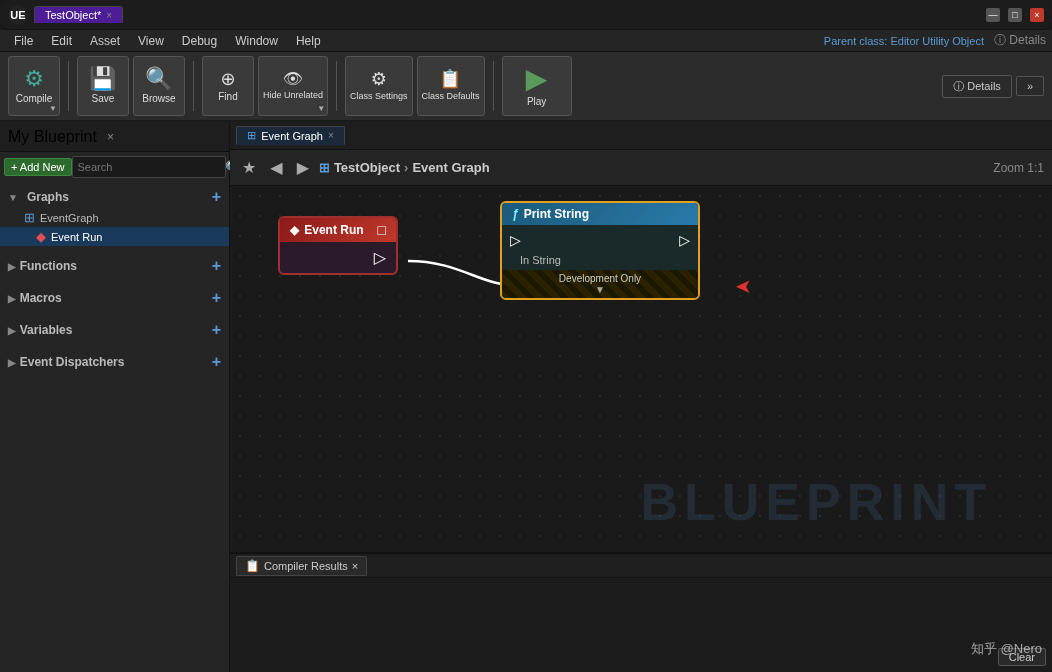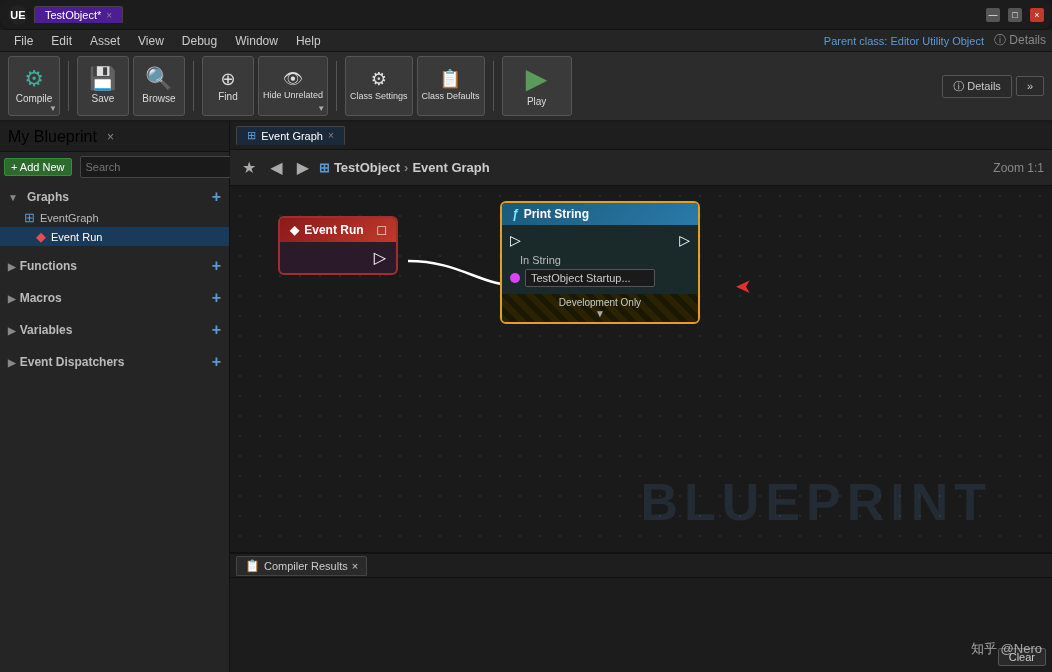--- a/index.html
+++ b/index.html
@@ -91,21 +91,21 @@
     .left-panel-header {
       height: 30px;
       background: #1e1e1e;
       display: flex;
       align-items: center;
       padding: 0 8px;
       border-bottom: 1px solid #111;
       gap: 6px;
     }
     .left-panel-close { color: #888; font-size: 12px; cursor: pointer; margin-left: 4px; }
-    .search-bar { display: flex; align-items: center; gap: 8px; margin: 4px; }
+    .search-bar { display: flex; align-items: center; gap: 0; margin: 4px; }
     .add-new-btn {
       background: #2d6a2d;
       border: 1px solid #3a8a3a;
       color: #fff;
       font-size: 11px;
       padding: 2px 6px;
       border-radius: 2px;
       cursor: pointer;
       display: flex;
       align-items: center;
@@ -586,24 +586,20 @@
 
           <div class="node-row exec-row">
             <span class="pin-exec-in">▷</span>
             <span class="pin-exec-out">▷</span>
           </div>
 
 
           <div class="node-row" style="padding-left:18px; padding-bottom:0;">
             <span class="pin-label">In String</span>
           </div>
-          <div class="node-row">
-            <span class="pin-circle-pink"></span>
-            <input class="node-input-field" type="text" value="TestObject Startup..." style="">
-          </div>
         </div>
         <div class="node-footer">
           <span class="dev-only-label">Development Only</span>
           <span class="dev-only-arrow">▼</span>
         </div>
       </div>
 
       <div style="position:absolute; top:88px; left:505px; color:#e03030; font-size:20px; transform:scaleX(-1);">➤</div>
 
     </div>

